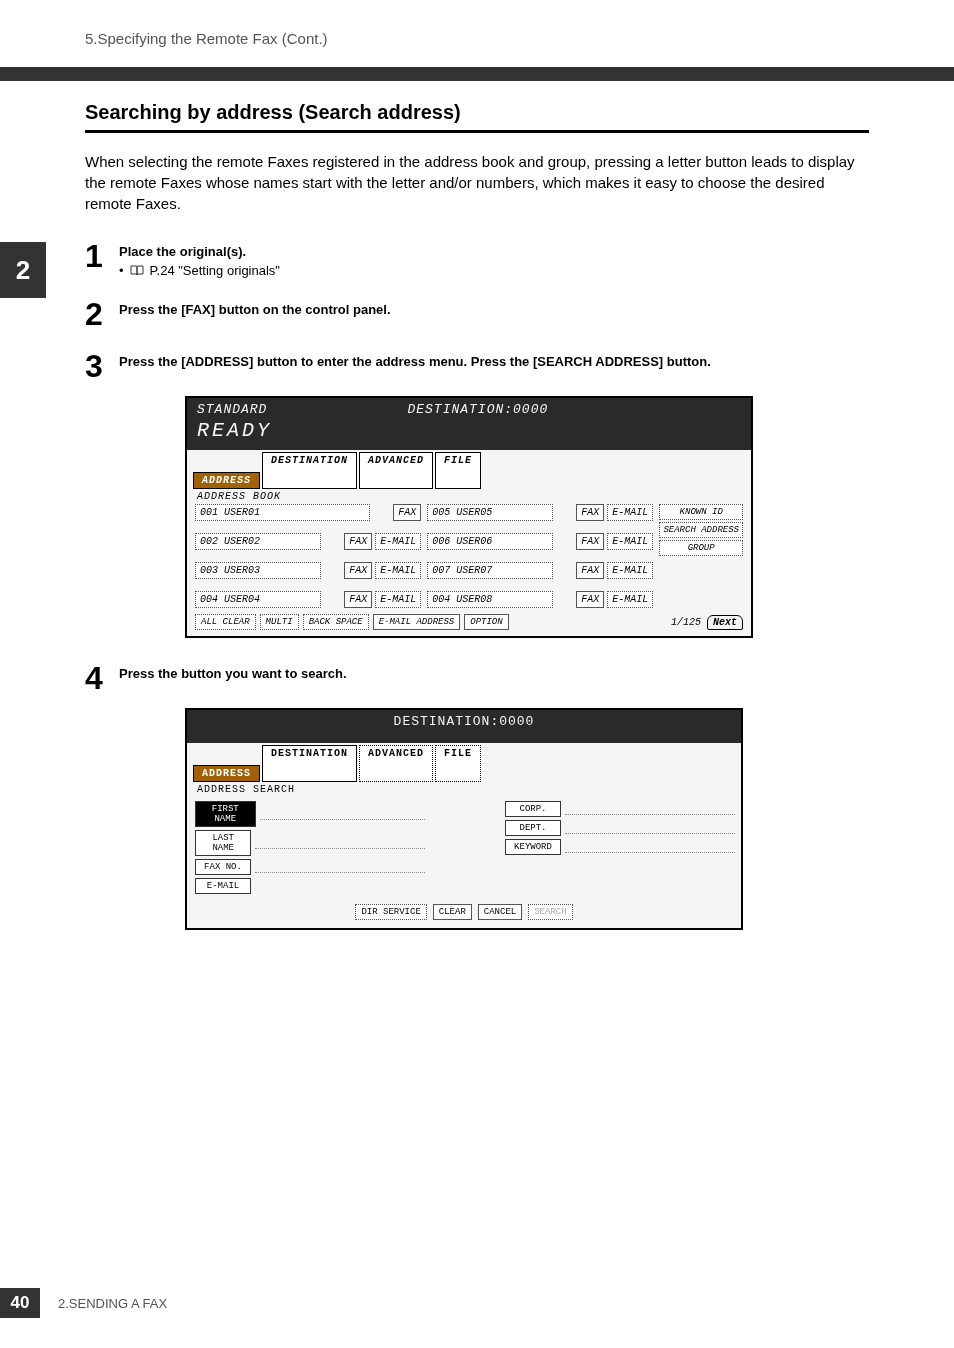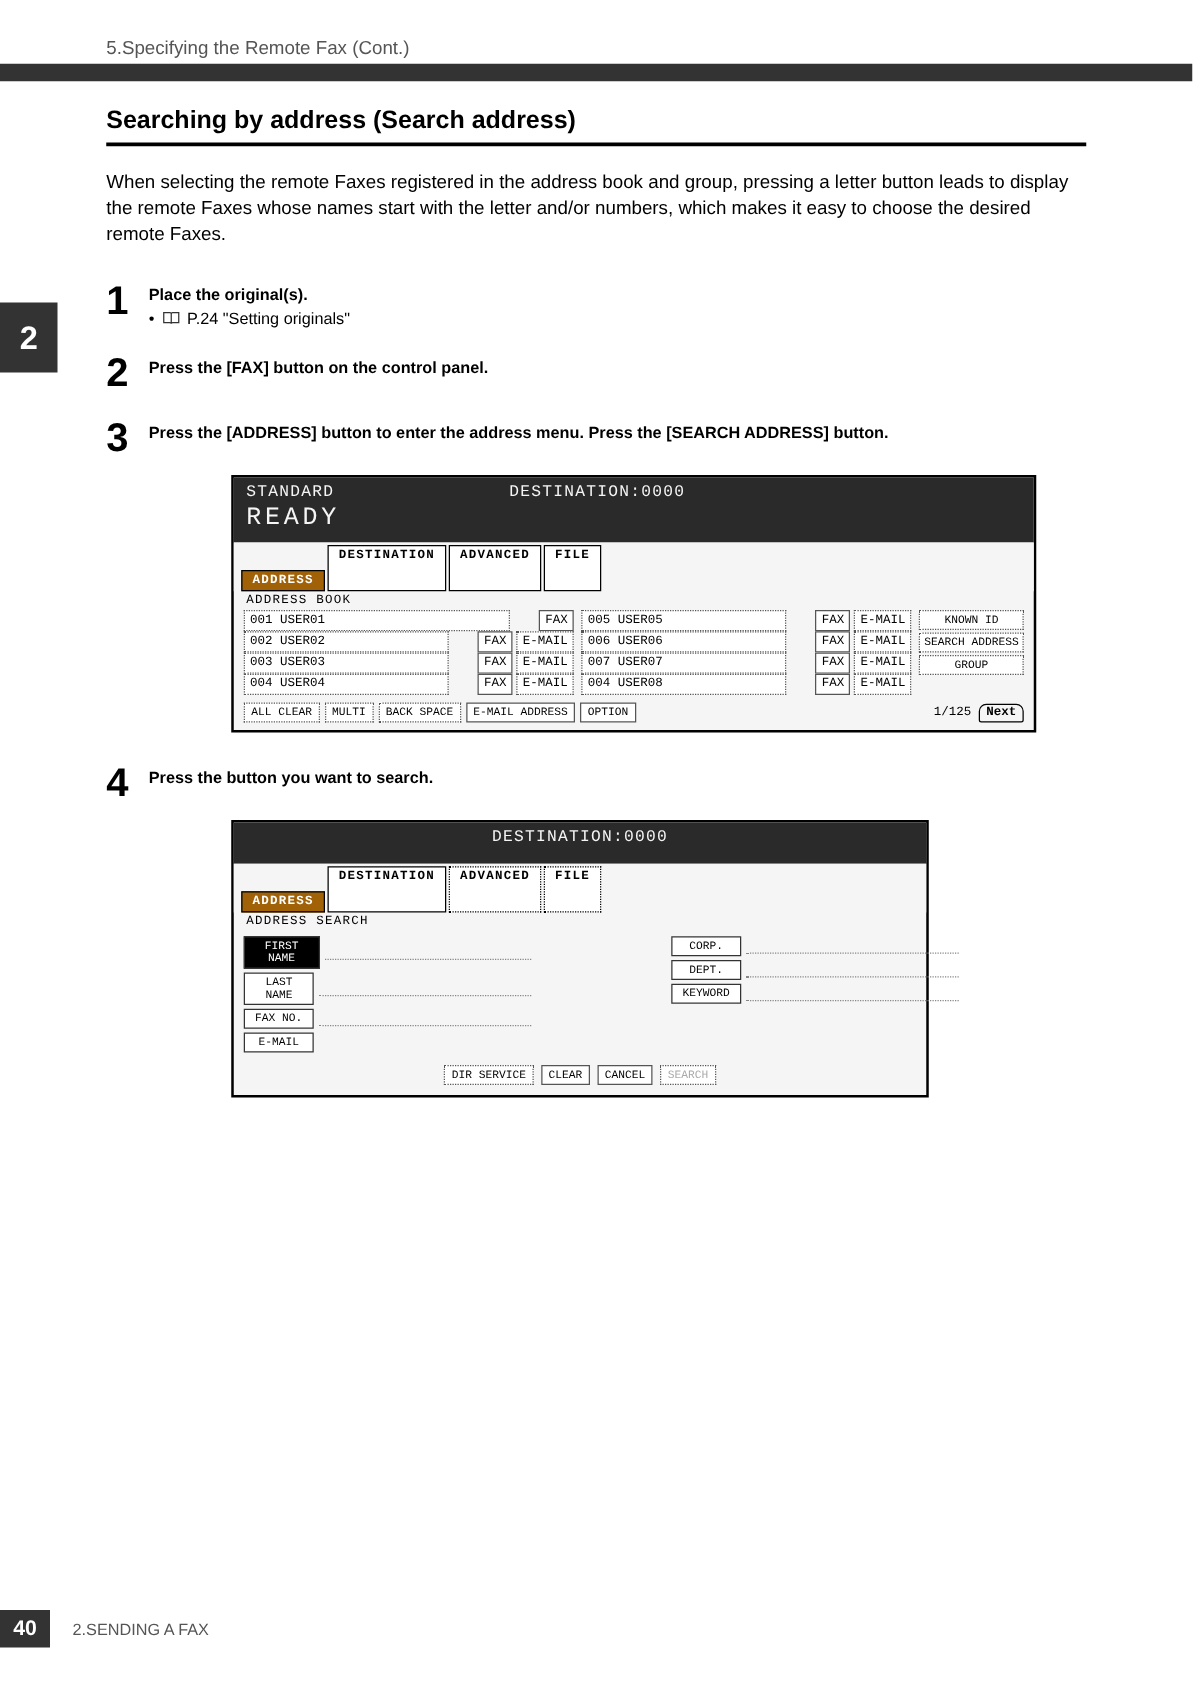--- a/index.html
+++ b/index.html
@@ -4,21 +4,21 @@
   <style>
     * { margin: 0; padding: 0; box-sizing: border-box; }
     body {
       font-family: Arial, Helvetica, sans-serif;
       background: #fff;
       width: 954px;
       height: 1348px;
       position: relative;
     }
     .header-section {
-      padding: 30px 0 4px 85px;
+      padding: 30px 0 20px 85px;
       color: #555;
       font-size: 15px;
     }
     .dark-band {
       background: #333;
       height: 14px;
       width: 100%;
     }
     .side-tab {
       position: absolute;
@@ -81,21 +81,21 @@
       display: inline-block;
     }
     .book-icon svg { display: block; }
     .bullet { font-size: 13px; }
     .screenshot {
       margin: 14px 0 0 100px;
       border: 2px solid #000;
       background: #f5f5f5;
       font-family: "Courier New", monospace;
     }
-    .sc1 { width: 644px; }
+    .sc1 { width: 568px; font-style: italic; }
     .sc-top {
       background: #2a2a2a;
       color: #f5f5f5;
       padding: 4px 10px 8px 10px;
       font-size: 13px;
       letter-spacing: 1px;
     }
     .sc-top-row1 { display: flex; justify-content: flex-start; gap: 140px; }
     .sc-ready { font-size: 20px; letter-spacing: 3px; margin-top: 2px; }
     .tab-row {
@@ -119,21 +119,21 @@
       letter-spacing: 1px;
     }
     .addr-body {
       padding: 0 8px 6px 8px;
       position: relative;
     }
     .addr-grid {
       display: flex;
       gap: 6px;
     }
-    .addr-col { flex: 1; display: flex; flex-direction: column; gap: 0; }
+    .addr-col { flex: 1; display: flex; flex-direction: column; gap: 12px; }
     .addr-row {
       display: flex;
       align-items: center;
       gap: 3px;
       font-size: 10px;
     }
     .abox {
       border: 1px dotted #555;
       padding: 2px 4px;
       background: #fff;
@@ -177,21 +177,21 @@
       font-size: 10px;
       font-weight: bold;
     }
     
     .sc2 { width: 558px; margin-left: 100px; }
     .search-body {
       padding: 4px 8px 8px 8px;
     }
     .search-grid {
       display: flex;
-      gap: 112px;
+      gap: 80px;
     }
     .search-col { display: flex; flex-direction: column; gap: 3px; }
     .srow { display: flex; align-items: center; gap: 4px; }
     .fbtn {
       border: 1px solid #333;
       font-size: 9px;
       padding: 2px 3px;
       min-width: 56px;
       text-align: center;
       background: #fff;

